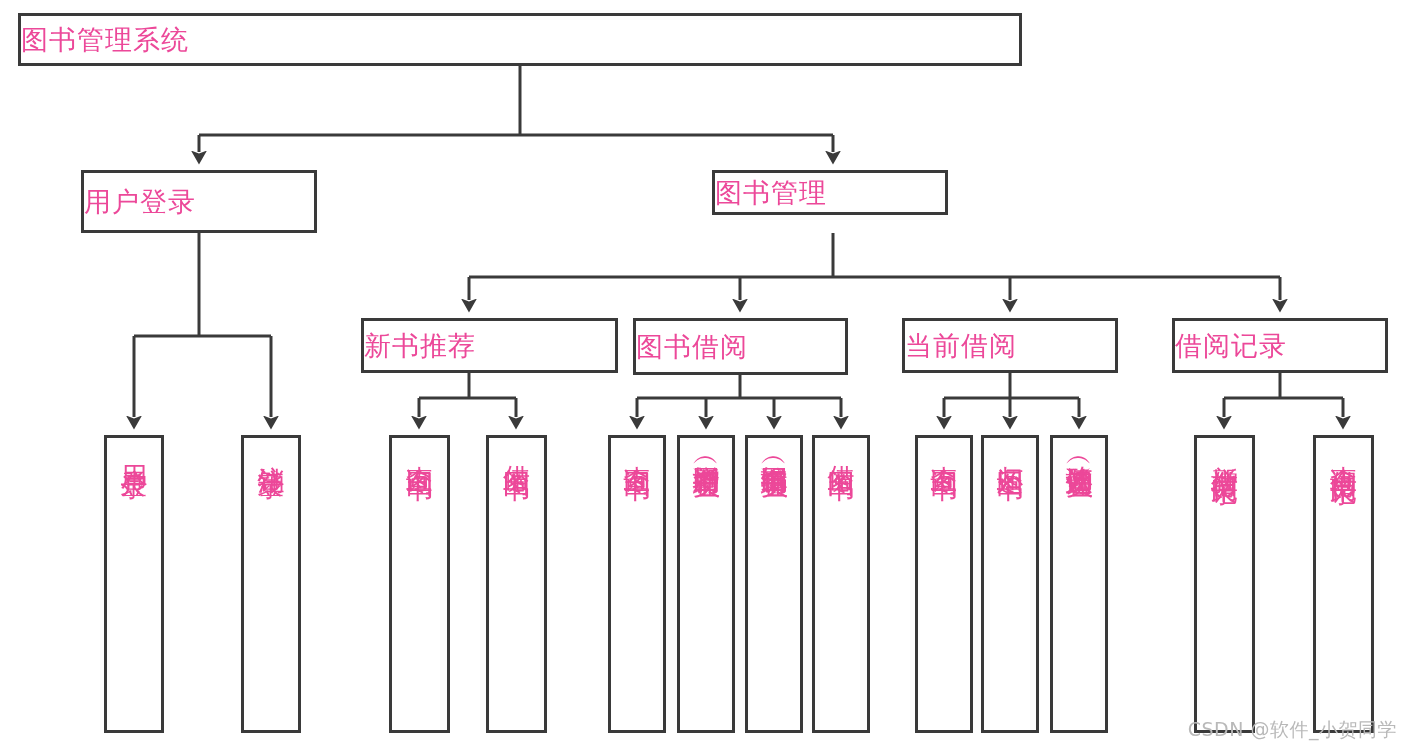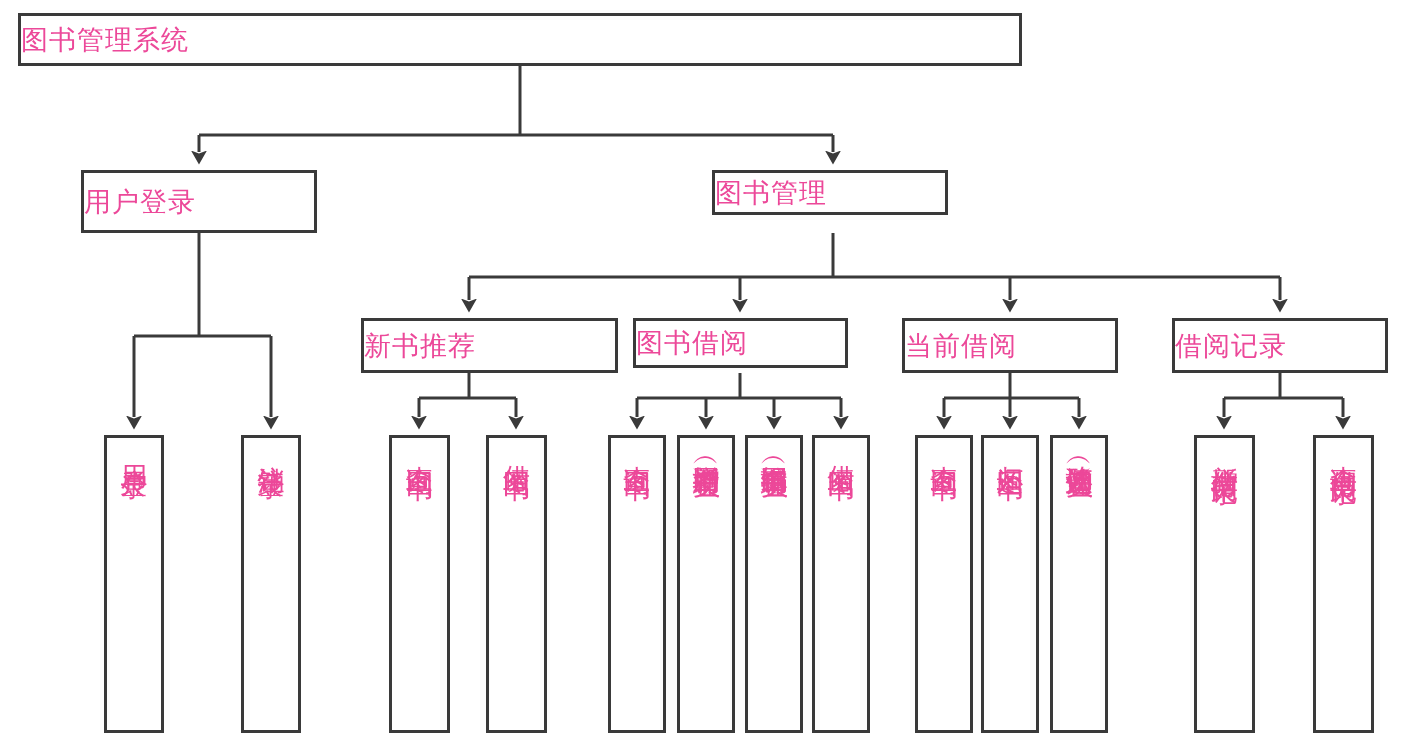--- a/index.html
+++ b/index.html
@@ -132,21 +132,21 @@
   <div class="node node-h" style="left:81px; top:170px; width:236px; height:63px;">
     <span>用户登录</span>
   </div>
   <div class="node node-h" style="left:712px; top:170px; width:236px; height:45px;">
     <span>图书管理</span>
   </div>
 
   <div class="node node-h" style="left:361px; top:318px; width:257px; height:55px;">
     <span>新书推荐</span>
   </div>
-  <div class="node node-h" style="left:633px; top:318px; width:215px; height:50px;">
+  <div class="node node-h" style="left:633px; top:318px; width:215px; height:57px;">
     <span>图书借阅</span>
   </div>
   <div class="node node-h" style="left:1172px; top:318px; width:216px; height:55px;">
     <span>借阅记录</span>
   </div>
   <div class="node node-h" style="left:902px; top:318px; width:216px; height:55px;">
     <span>当前借阅</span>
   </div>
 
   <div class="node node-v" style="left:104px; top:435px; width:60px; height:298px;">
@@ -186,14 +186,15 @@
     <span>确认归还（管理员）</span>
   </div>
 
   <div class="node node-v" style="left:1194px; top:435px; width:61px; height:298px;">
     <span>新增借阅记录</span>
   </div>
   <div class="node node-v" style="left:1313px; top:435px; width:61px; height:298px;">
     <span>查询借阅记录</span>
   </div>
 
+  <div id="watermark">CSDN @软件_小贺同学</div>
 
 </div>
 
 </body></html>

